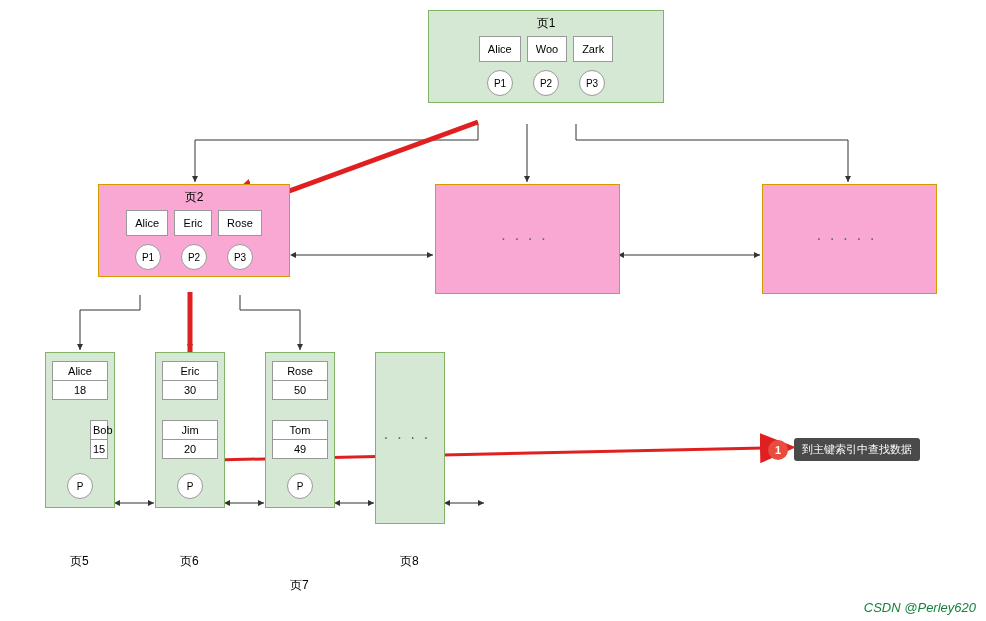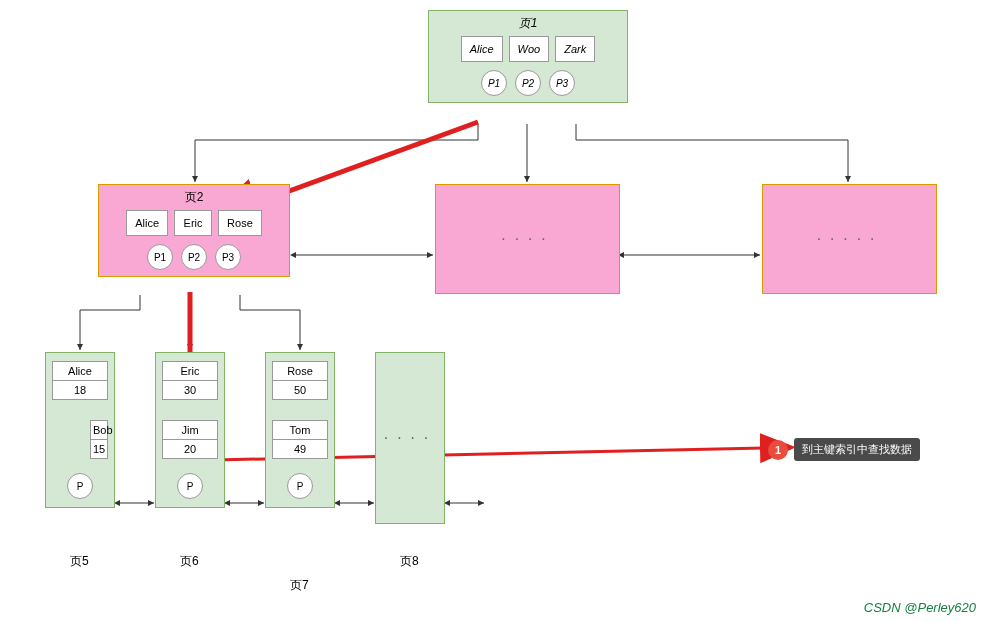--- a/index.html
+++ b/index.html
@@ -3,21 +3,21 @@
 <meta charset="utf-8">
 <style>
   * { box-sizing: border-box; margin: 0; padding: 0; }
   body { font-family: Arial, sans-serif; font-size: 12px; background: #fff; width: 986px; height: 621px; position: relative; }
   .page-box { position: absolute; border: 1px solid #888; }
   .green { background: #d5e8d4; border-color: #82b366; }
   .orange { background: #f9a8d4; border-color: #d79b00; }
   .page-title { text-align: center; font-size: 12px; padding: 4px; }
   .keys { display: flex; justify-content: center; gap: 6px; padding: 0 6px 4px; }
   .key { background: #fff; border: 1px solid #999; padding: 6px 8px; font-size: 11px; min-width: 38px; text-align: center; }
-  .ptrs { display: flex; justify-content: center; gap: 8px; padding: 4px 6px 6px; }
+  .ptrs { display: flex; justify-content: center; gap: 20px; padding: 4px 6px 6px; }
   .ptr { width: 26px; height: 26px; border-radius: 50%; background: #fff; border: 1px solid #999; display: flex; align-items: center; justify-content: center; font-size: 10px; }
   .leaf { position: absolute; width: 70px; background: #d5e8d4; border: 1px solid #82b366; padding: 8px 6px; }
   .record { display: flex; flex-direction: column; margin-bottom: 6px; }
   .rec-cell { background: #fff; border: 1px solid #999; text-align: center; padding: 3px 2px; font-size: 11px; }
   .rec-cell + .rec-cell { border-top: none; }
   .leaf-ptr { width: 26px; height: 26px; border-radius: 50%; background: #fff; border: 1px solid #999; margin: 14px auto 0; display: flex; align-items: center; justify-content: center; font-size: 10px; }
   .leaf-label { position: absolute; font-size: 12px; }
   .ellipsis { font-size: 16px; letter-spacing: 8px; color: #666; display: flex; align-items: center; justify-content: center; height: 100%; }
   .annotation-badge { width: 20px; height: 20px; border-radius: 50%; background: #e74c3c; color: #fff; display: inline-flex; align-items: center; justify-content: center; font-size: 11px; font-weight: bold; }
   .annotation-text { background: #4a4a4a; color: #fff; padding: 4px 8px; border-radius: 3px; font-size: 11px; display: inline-block; }
@@ -62,21 +62,21 @@
   <path d="M 116 503 L 154 503" stroke="#333" fill="none" marker-start="url(#darrowrev)" marker-end="url(#darrow)"></path>
   <path d="M 226 503 L 264 503" stroke="#333" fill="none" marker-start="url(#darrowrev)" marker-end="url(#darrow)"></path>
   <path d="M 336 503 L 374 503" stroke="#333" fill="none" marker-start="url(#darrowrev)" marker-end="url(#darrow)"></path>
   <path d="M 446 503 L 484 503" stroke="#333" fill="none" marker-start="url(#darrowrev)" marker-end="url(#darrow)"></path>
 
   <path d="M 478 122 L 248 206" stroke="#e02020" stroke-width="5" fill="none" marker-end="url(#redarrow)"></path>
   <path d="M 190 292 L 190 430" stroke="#e02020" stroke-width="5" fill="none" marker-end="url(#redarrow)"></path>
   <path d="M 214 460 L 766 448" stroke="#e02020" stroke-width="3" fill="none" marker-end="url(#redarrow)"></path>
 </svg>
 
-<div class="page-box green" style="left:428px; top:10px; width:200px;font-style:italic;">
+<div class="page-box green" style="left:428px; top:10px; width:236px;">
   <div class="page-title">页1</div>
   <div class="keys">
     <div class="key">Alice</div>
     <div class="key">Woo</div>
     <div class="key">Zark</div>
   </div>
   <div class="ptrs">
     <div class="ptr">P1</div>
     <div class="ptr">P2</div>
     <div class="ptr">P3</div>

